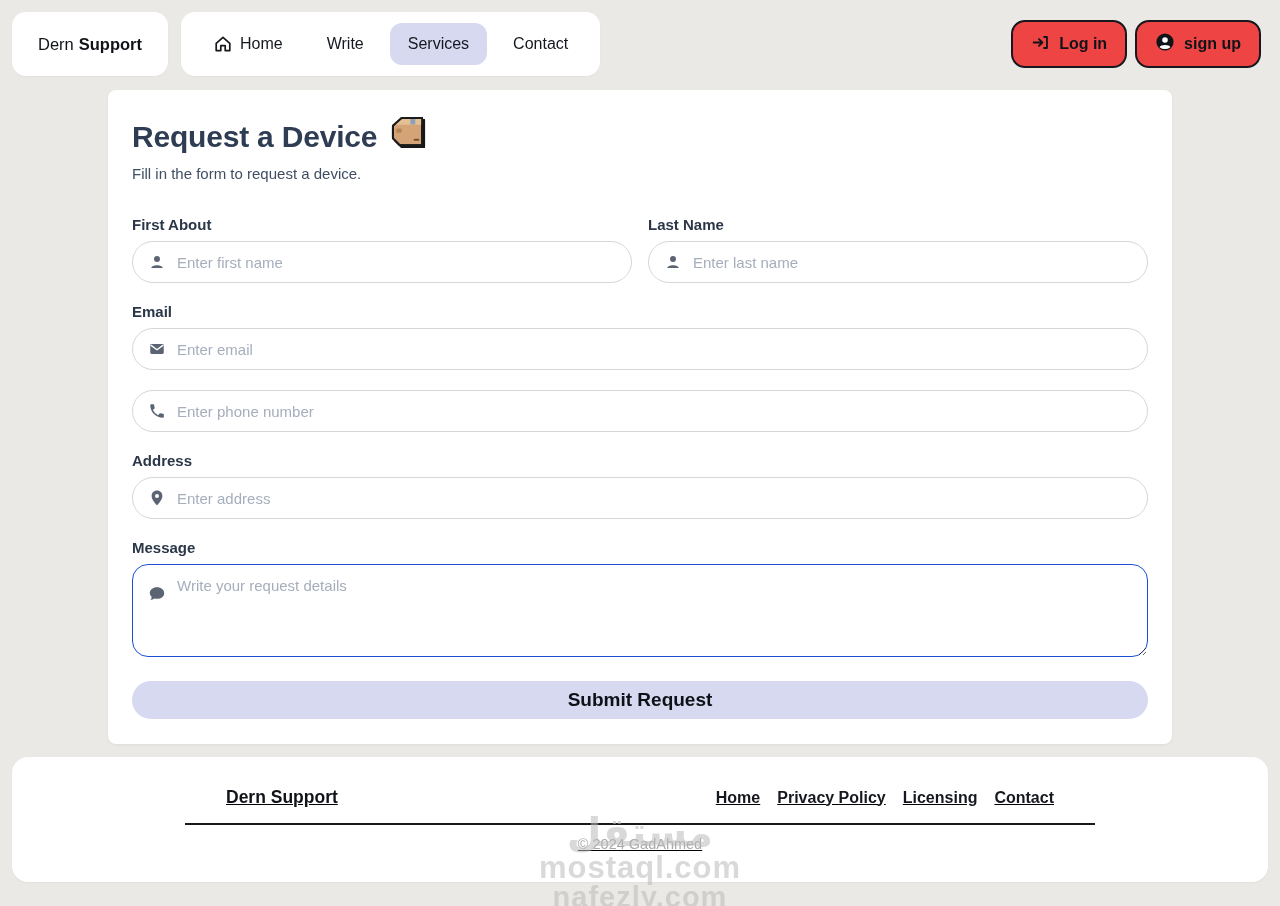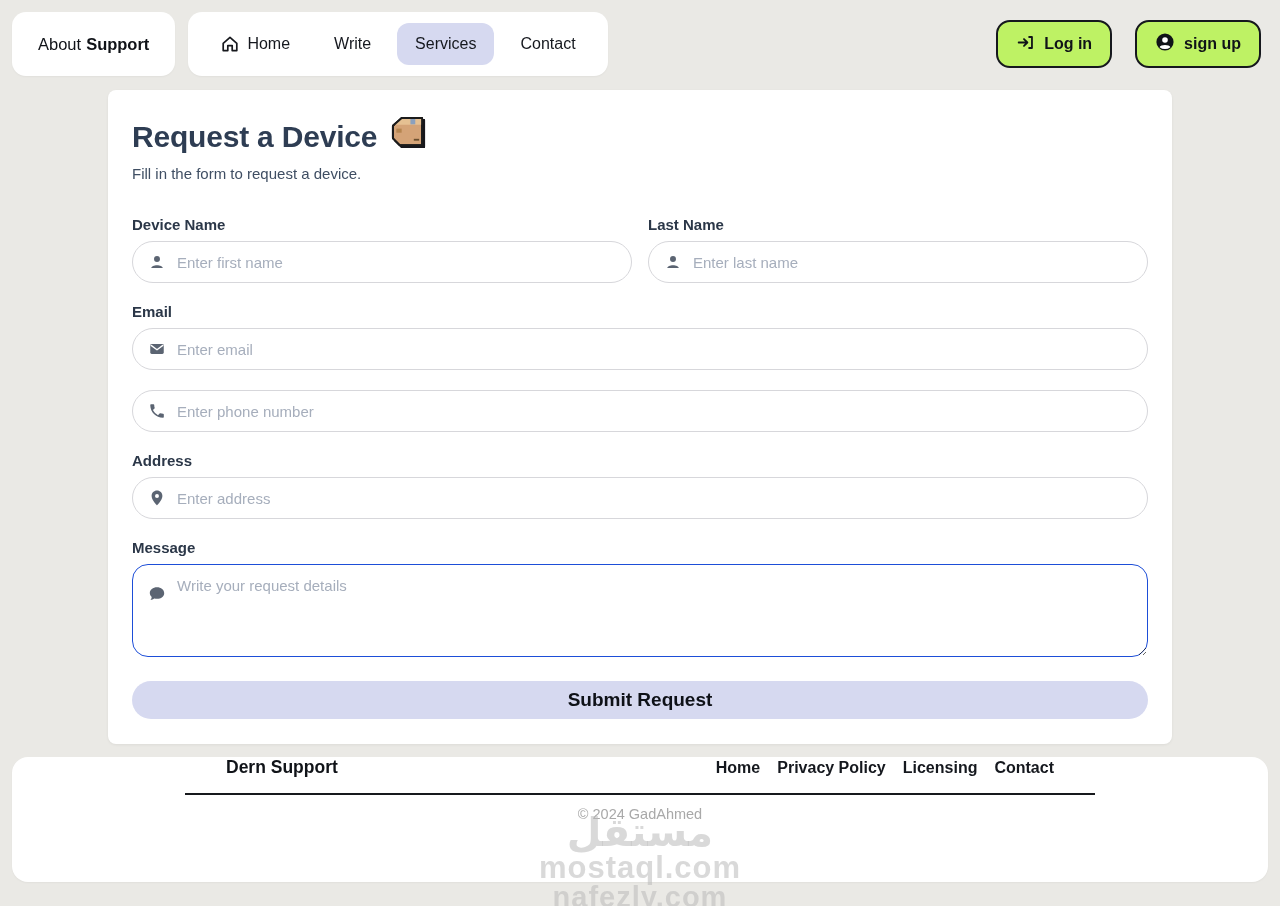--- a/index.html
+++ b/index.html
@@ -11,24 +11,24 @@
   .pill{background:#fff;border-radius:14px;box-shadow:0 1px 2px rgba(0,0,0,.04);}
   .logo-pill{height:64px;display:flex;align-items:center;padding:0 26px;font-size:16.5px;color:#101318;cursor:pointer;}
   .logo-pill .light{font-weight:400;margin-right:5px;}
   .logo-pill .bold{font-weight:800;}
   .nav-pill{height:64px;display:flex;align-items:center;margin-left:13px;padding:0 14px;gap:8px;}
   .nav-item{display:flex;align-items:center;gap:7px;padding:12px 18px;border-radius:12px;
             font-size:16px;font-weight:500;color:#15181e;cursor:pointer;text-decoration:none;}
   .nav-item.active{background:#d6d9f0;}
   .nav-item svg{display:block;}
   .top-spacer{flex:1;}
-  .auth-btn{display:flex;align-items:center;gap:9px;height:48px;padding:0 18px;background:#bef264;
+  .auth-btn{display:flex;align-items:center;gap:9px;height:48px;padding:0 18px;background:#ef4444;
             border:2px solid #16181d;border-radius:14px;font-family:inherit;font-size:16px;
             font-weight:600;color:#101318;cursor:pointer;}
-  .auth-btn + .auth-btn{margin-left:23px;}
+  .auth-btn + .auth-btn{margin-left:8px;}
 
   
   .card{width:1064px;margin:14px auto 0;background:#fff;border-radius:8px;
         box-shadow:0 1px 3px rgba(0,0,0,.06);padding:25px 24px;box-sizing:border-box;}
   .card h1{margin:0;font-size:30px;line-height:36px;font-weight:800;color:#2e3d53;
            display:flex;align-items:center;gap:12px;letter-spacing:-.2px;}
   .pkg{filter:drop-shadow(2px 2.5px 0 #17171c);}
   .subtitle{margin:7px 0 0;font-size:15px;line-height:18px;color:#41506  4;color:#41506e;color:#3f4e63;}
   .form{margin-top:33px;}
   .row2{display:flex;gap:16px;}
@@ -40,21 +40,21 @@
   .finput{width:100%;box-sizing:border-box;height:42px;border:1px solid #d7d7db;border-radius:21px;
           padding:0 16px 0 44px;font-family:inherit;font-size:15px;color:#701a75;background:#fff;outline:none;}
   .finput::placeholder,.farea::placeholder{color:#a6aebc;opacity:1;}
   .farea{width:100%;box-sizing:border-box;height:93px;border:1px solid #1d4ed8;border-radius:16px;
          padding:12px 16px 10px 44px;font-family:inherit;font-size:15px;color:#2b3748;background:#fff;outline:none;resize:both;}
   .submit{display:block;width:100%;height:38px;margin-top:1px;border:none;border-radius:19px;
           background:#d6d9f0;font-family:inherit;font-size:19px;font-weight:700;color:#0e1117;cursor:pointer;}
 
   
   .footer{position:relative;margin:13px 12px 0;background:#fff;border-radius:16px;height:125px;
-          box-shadow:0 1px 2px rgba(0,0,0,.04);box-sizing:border-box;}
+          box-shadow:0 1px 2px rgba(0,0,0,.04);box-sizing:border-box;padding-top:30px;text-decoration:underline;}
   .footer-row{width:828px;margin:0 auto;display:flex;justify-content:space-between;align-items:center;}
   .f-brand{font-size:17.5px;font-weight:800;color:#101318;}
   .f-links{display:flex;gap:17px;}
   .f-link{font-size:16px;font-weight:600;color:#15181e;text-decoration:none;cursor:pointer;}
   .f-hr{width:910px;margin:15px auto 0;border:none;border-top:2px solid #17191d;}
   .f-copy{margin-top:11px;text-align:center;font-size:14.5px;color:#a9a9a9;}
 
   
   .watermark{position:absolute;left:50%;top:812px;transform:translateX(-50%);text-align:center;
              color:rgba(185,185,185,.55);pointer-events:none;line-height:1.0;z-index:5;}
@@ -62,21 +62,21 @@
   .wm2{font-size:31px;font-weight:800;letter-spacing:1px;}
   .wm3{font-size:29px;font-weight:800;letter-spacing:1px;}
 </style>
 </head>
 <body>
 
 <div class="page">
 
   <header class="topbar">
     <div class="pill logo-pill">
-      <span class="light">About</span>
+      <span class="light">Dern</span>
       <span class="bold">Support</span>
     </div>
 
     <nav class="pill nav-pill">
       <a class="nav-item">
         <span>
           <svg width="20" height="20" viewBox="0 0 20 20">
               <path d="M3.2 9.3 L10 3.4 L16.8 9.3 V16.6 H12.2 V11.6 H7.8 V16.6 H3.2 Z" fill="none" stroke="#16181d" stroke-width="1.7" stroke-linejoin="round"></path>
             </svg>
         </span>
@@ -128,21 +128,21 @@
           <rect x="25.5" y="24.5" width="5.5" height="1.9" fill="#6b4e2e"></rect>
           <polygon points="13,3 34,3 34,31 11,31 4,24 4,11" fill="none" stroke="#1b1b1b" stroke-width="2" stroke-linejoin="round"></polygon>
         </svg>
       </span>
     </h1>
     <p class="subtitle">Fill in the form to request a device.</p>
 
     <form class="form">
       <div class="row2">
         <div class="fblock">
-          <label class="flabel">Device Name</label>
+          <label class="flabel">First About</label>
           <div class="iwrap">
             <span class="ficon">
               <svg width="18" height="18" viewBox="0 0 20 20">
                   <circle cx="10" cy="6.6" r="3.3" fill="#5b6472"></circle>
                   <path d="M3.6 16.8 c0-4.4 12.8-4.4 12.8 0 Z" fill="#5b6472"></path>
                 </svg>
             </span>
             <input class="finput" type="text" placeholder="Enter first name" style="">
           </div>
         </div>

